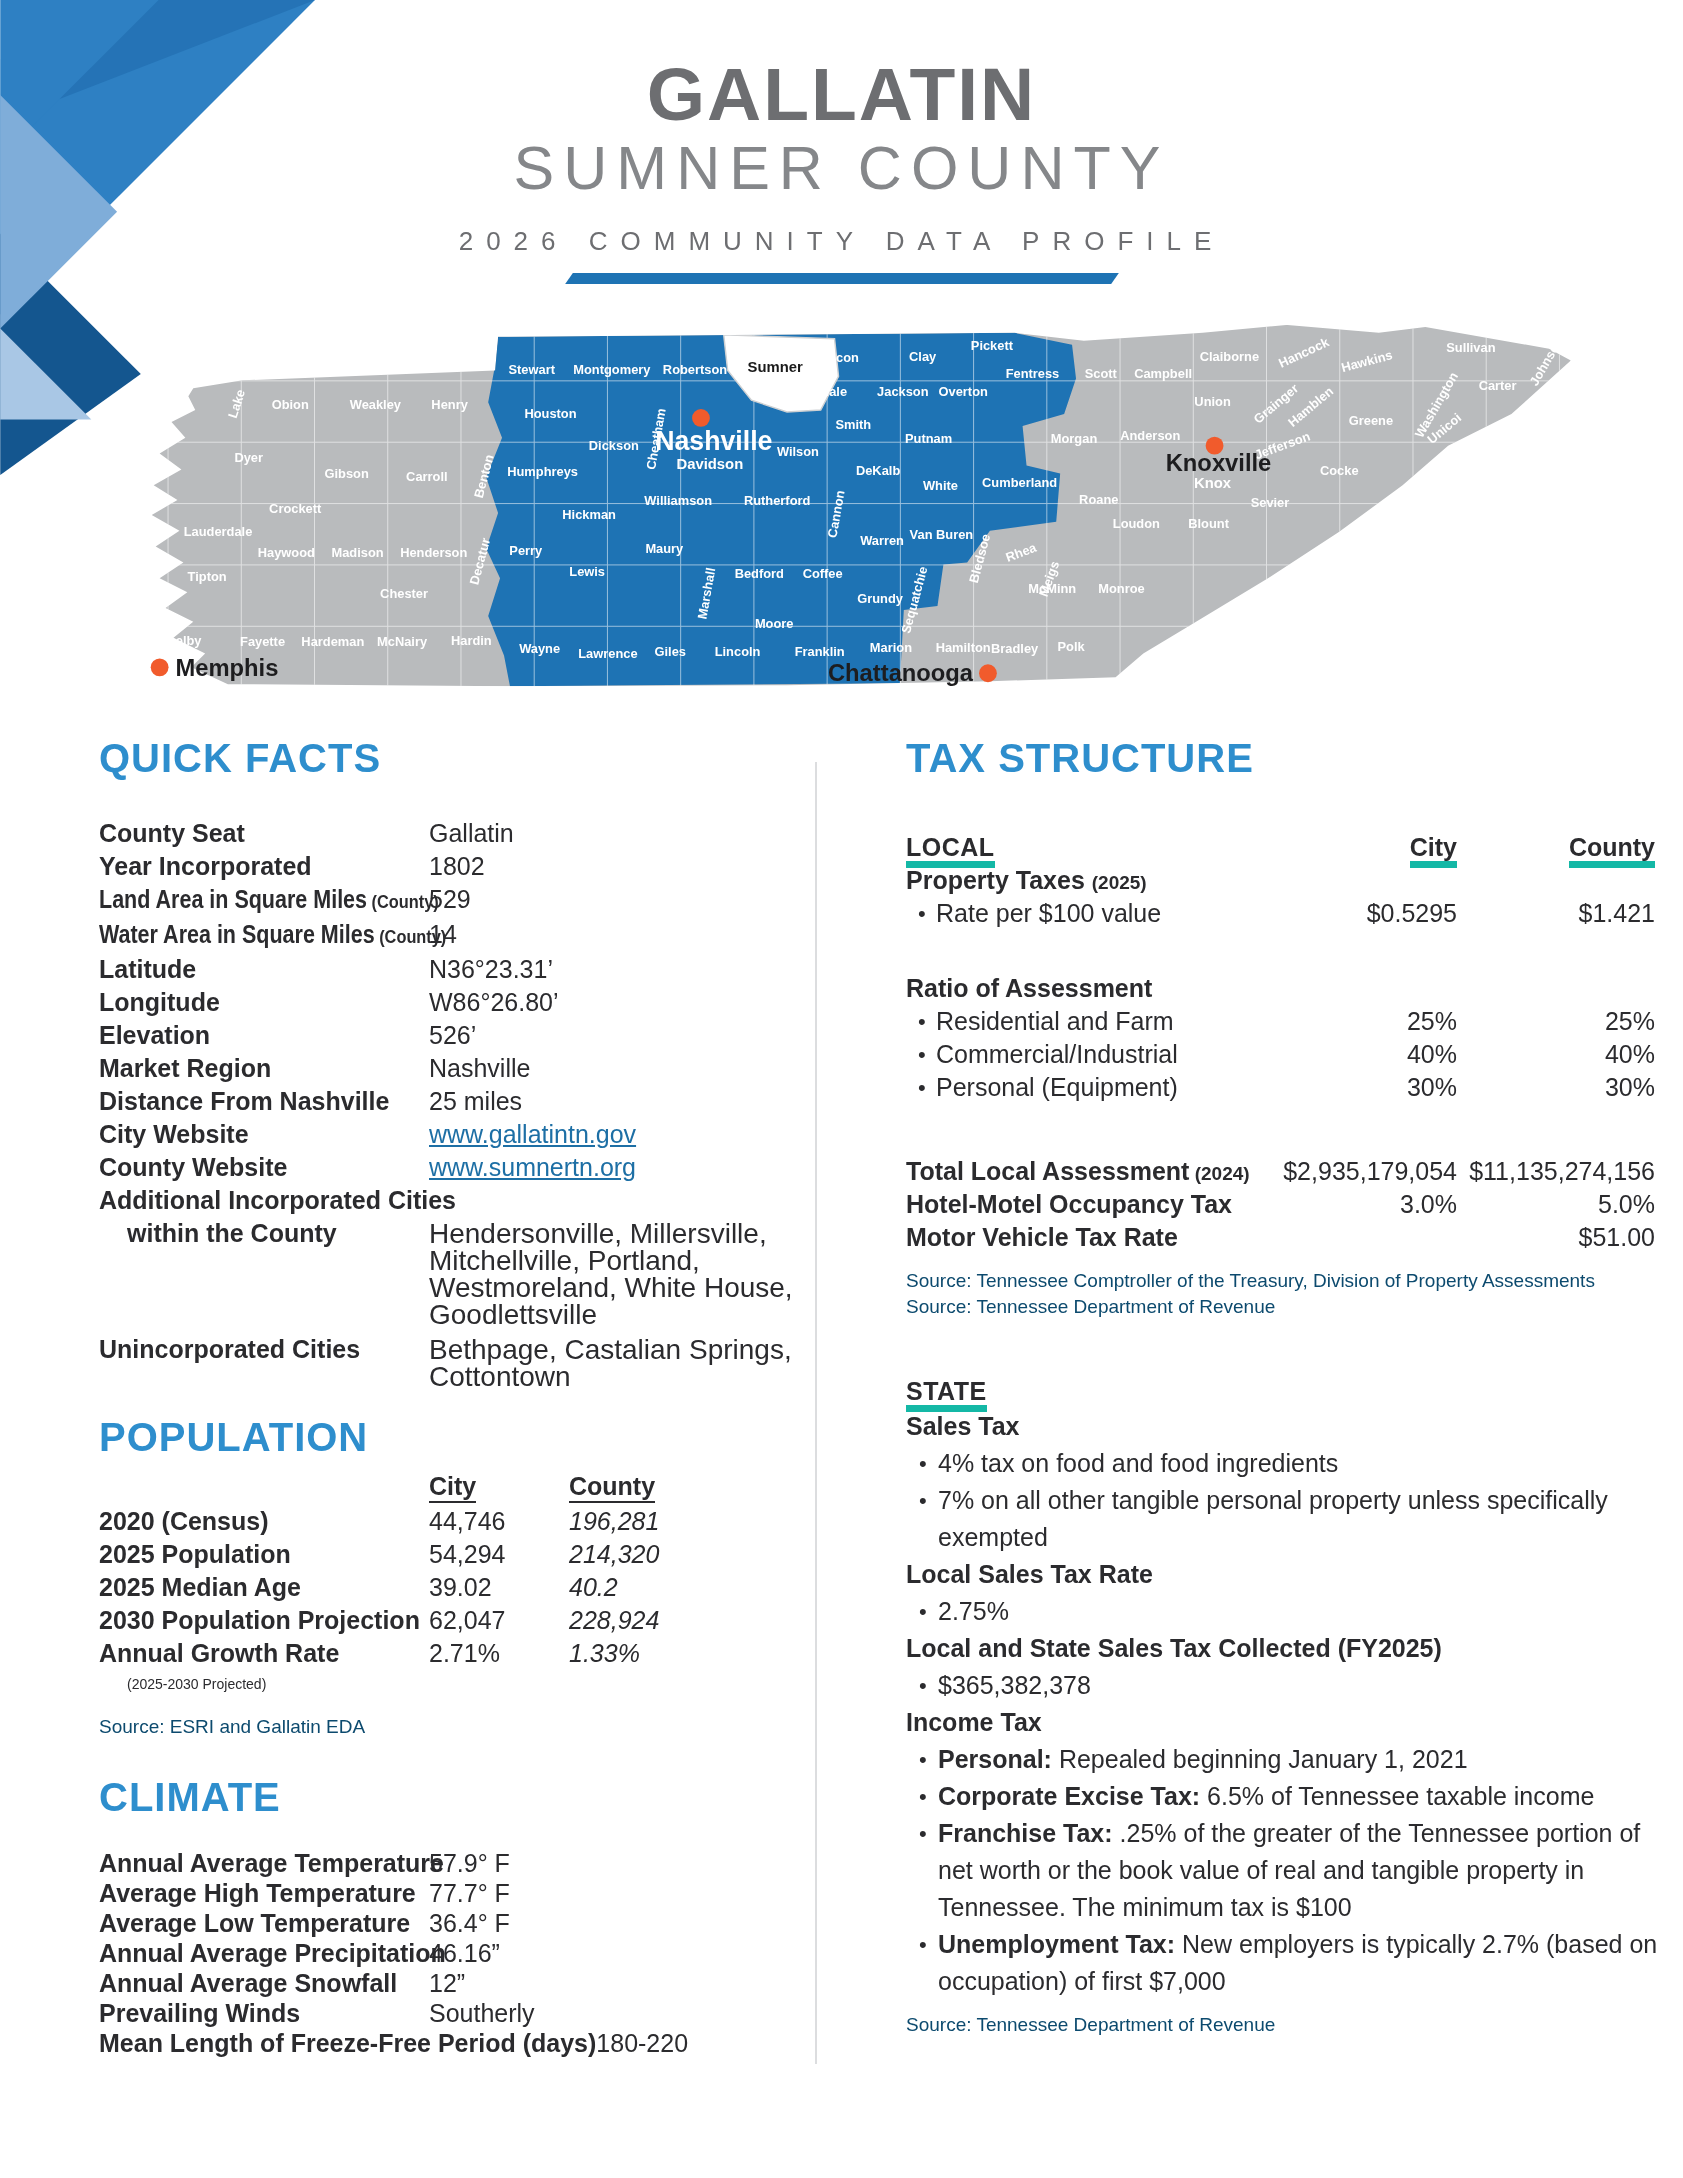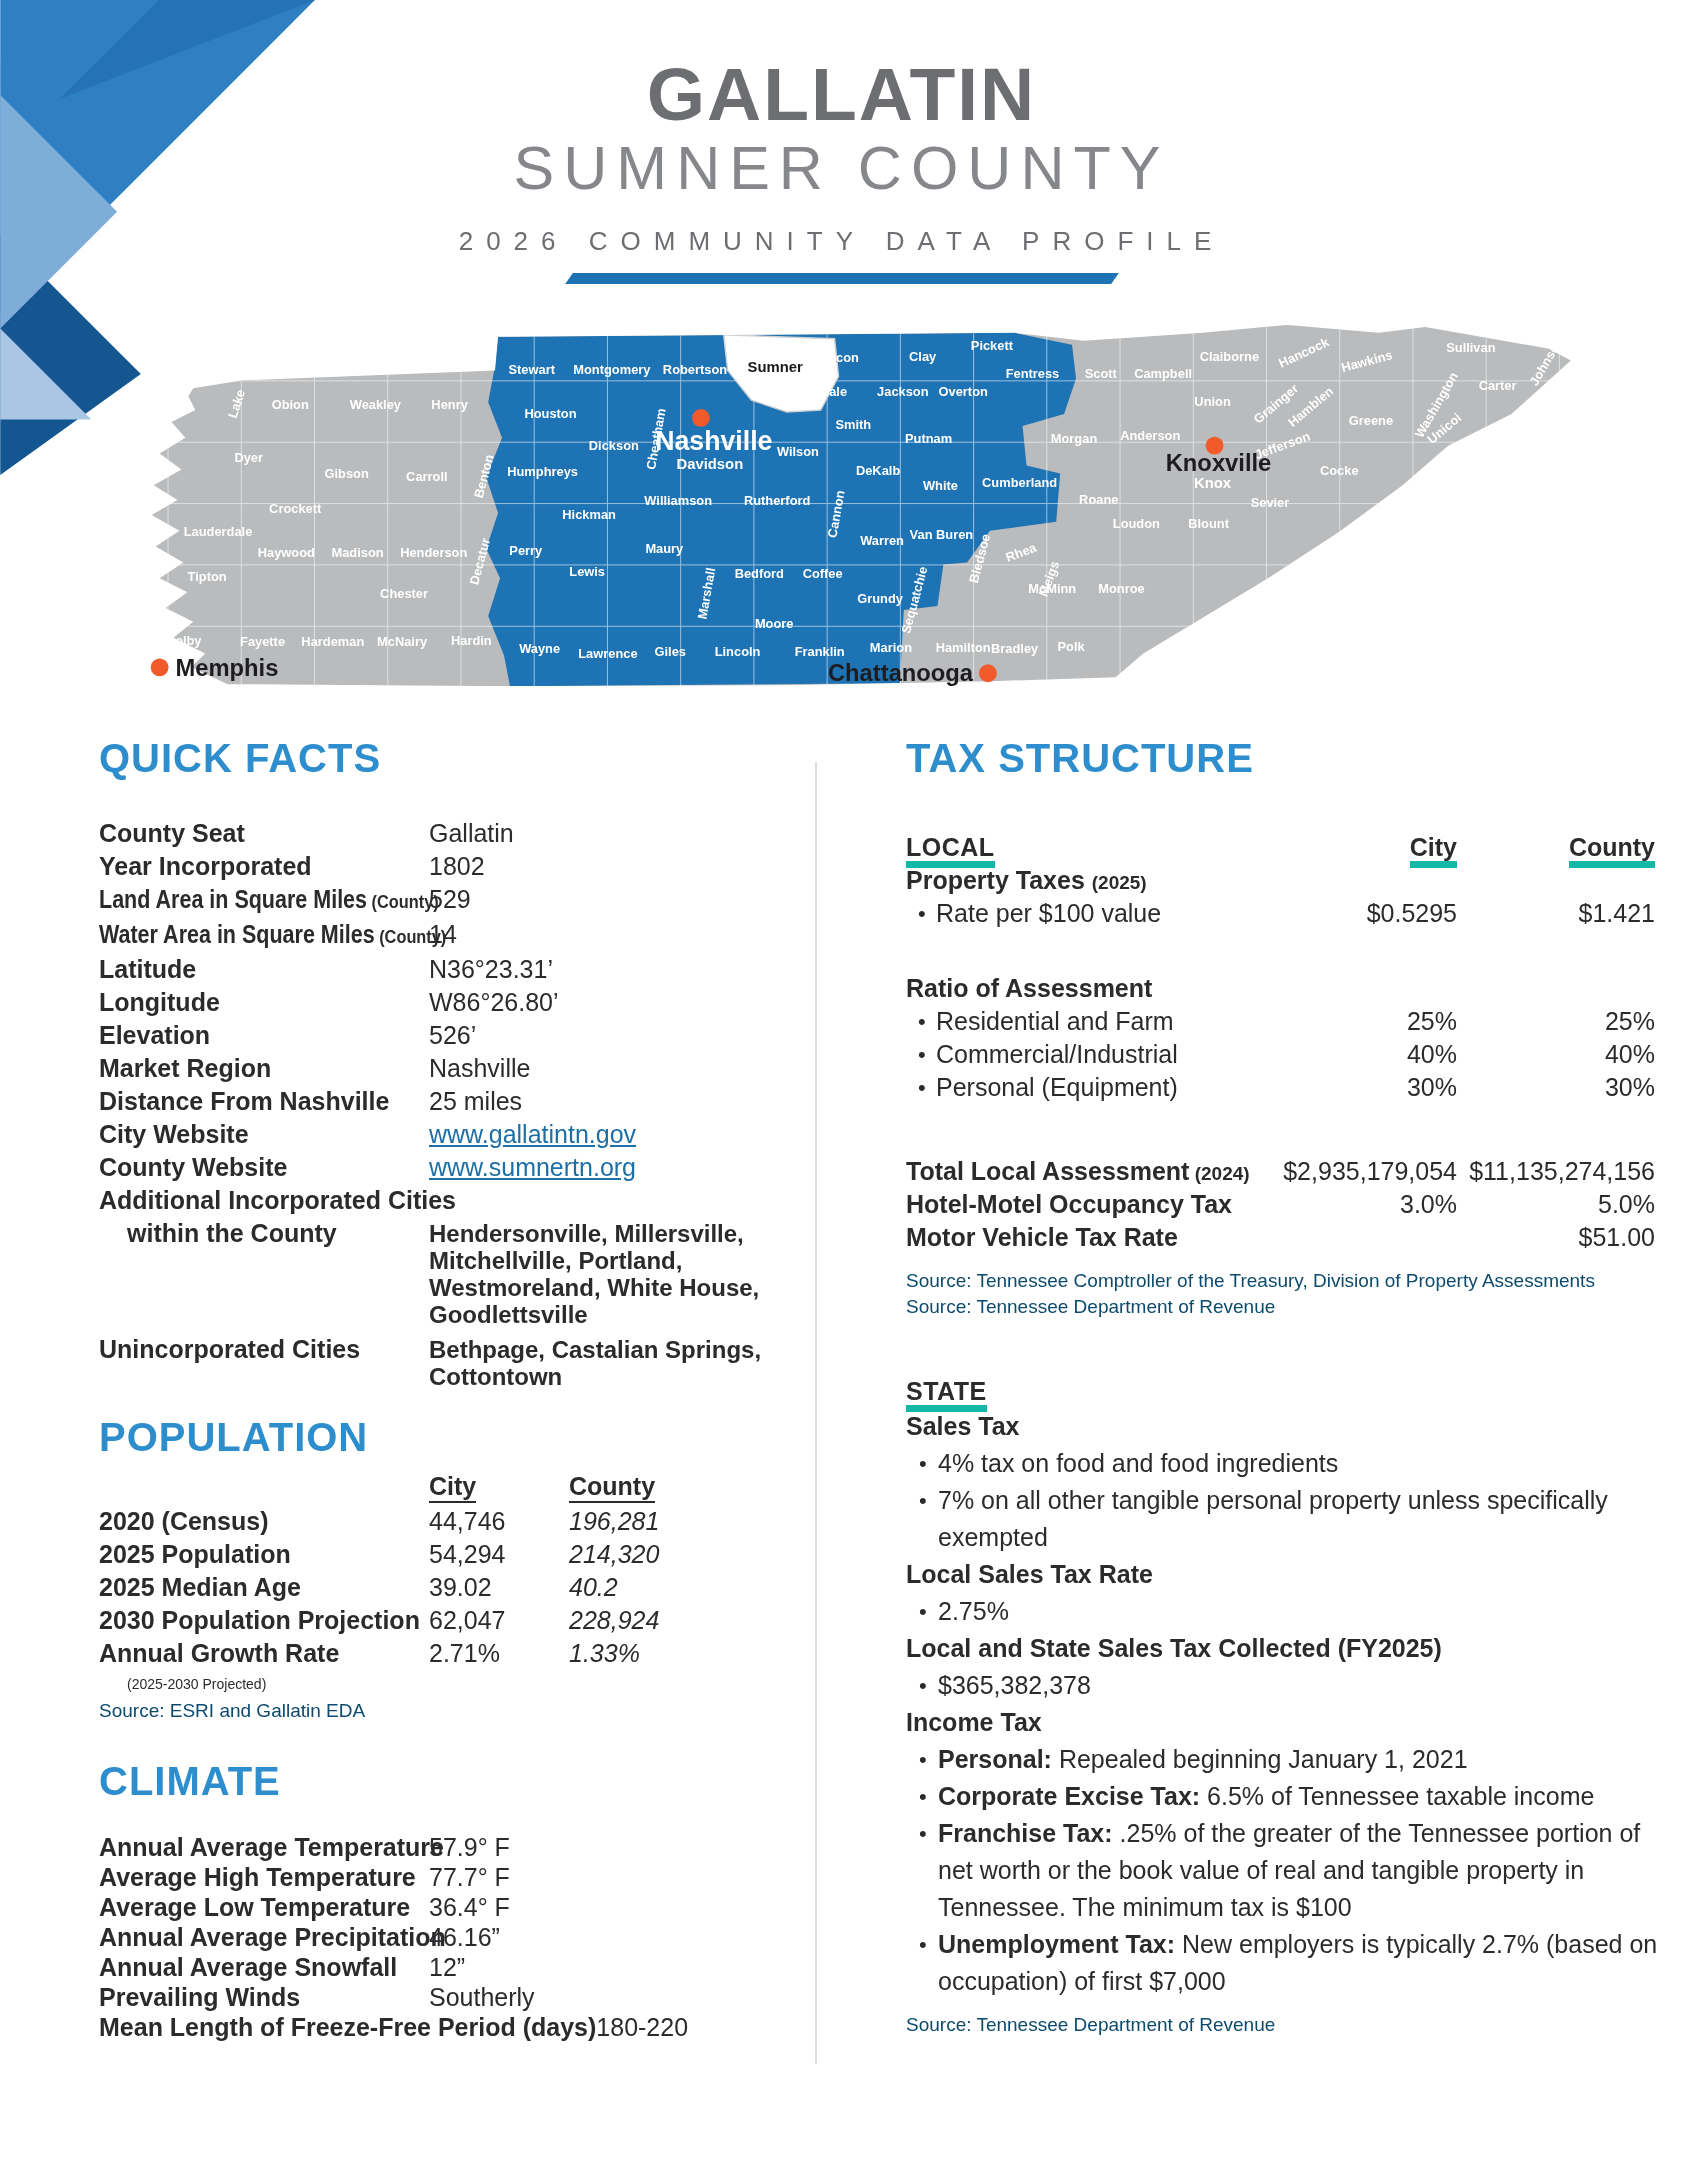--- a/index.html
+++ b/index.html
@@ -28,21 +28,21 @@
   .frow .lbl{flex:none;width:330px;font-weight:600;white-space:nowrap;}
   .frow .lbl.tight{transform:scaleX(.86);transform-origin:left center;}
   .frow .lbl .note{font-size:19px;font-weight:600;}
   .frow .val{font-weight:400;}
   .frow .val.link{color:#1d6fa5;text-decoration:underline;cursor:pointer;}
   .facts{margin-top:36px;}
   .twocol-label{line-height:33px;font-size:25px;font-weight:600;}
   .citiesrow{display:flex;font-size:25px;}
   .citiesrow .lbl2{flex:none;width:330px;font-weight:600;line-height:33px;}
   .citiesrow .lbl2.ind{padding-left:28px;width:302px;}
-  .mline{font-size:24px;line-height:27px;white-space:pre-line;font-weight:700;padding-top:3px;}
+  .mline{font-size:28px;line-height:27px;white-space:pre-line;font-weight:400;padding-top:3px;}
   
   .pop-head{position:relative;height:33px;margin-top:12px;font-size:25px;font-weight:600;}
   .pop-head span{position:absolute;border-bottom:2px solid #2b2b2e;}
   .pop-head .h-city{left:330px;}
   .pop-head .h-county{left:470px;}
   .prow{position:relative;height:33px;line-height:33px;font-size:25px;}
   .prow .lbl{position:absolute;left:0;font-weight:600;white-space:nowrap;}
   .prow .c1{position:absolute;left:330px;font-weight:400;}
   .prow .c2{position:absolute;left:470px;font-weight:400;font-style:italic;}
   .small-note{font-size:14px;line-height:28px;padding-left:28px;font-weight:400;}
@@ -313,21 +313,21 @@
           <span class="c1">62,047</span>
           <span class="c2">228,924</span>
         </div>
         <div class="prow">
           <span class="lbl">Annual Growth Rate</span>
           <span class="c1">2.71%</span>
           <span class="c2">1.33%</span>
         </div>
       </div>
     <div class="small-note">(2025-2030 Projected)</div>
-    <div class="source" style="">Source: ESRI and Gallatin EDA</div>
+    <div class="source" style="margin-top:16px;">Source: ESRI and Gallatin EDA</div>
 
     <h2 class="sec" style="margin-top:34px;">CLIMATE</h2>
     <div class="clim" id="clim-rows" style="margin-top:28px;">
         <div class="frow">
           <span class="lbl">Annual Average Temperature</span>
           <span class="val">57.9° F</span>
         </div>
         <div class="frow">
           <span class="lbl">Average High Temperature</span>
           <span class="val">77.7° F</span>

